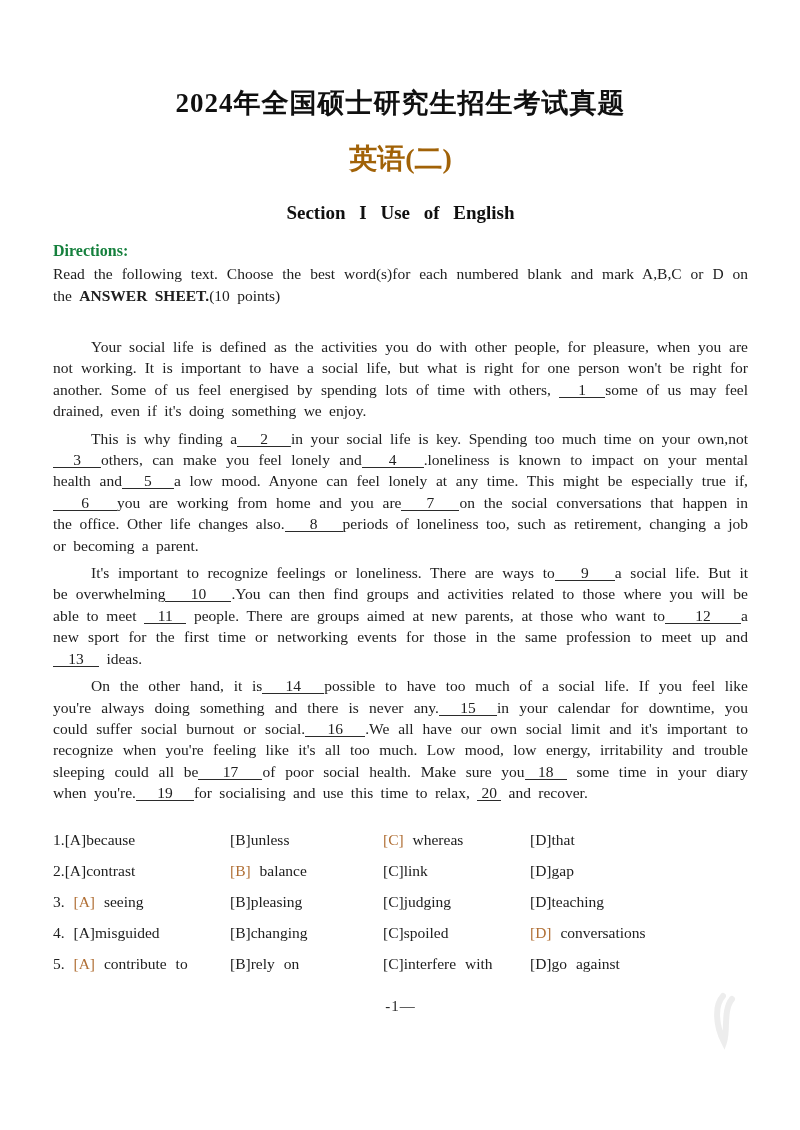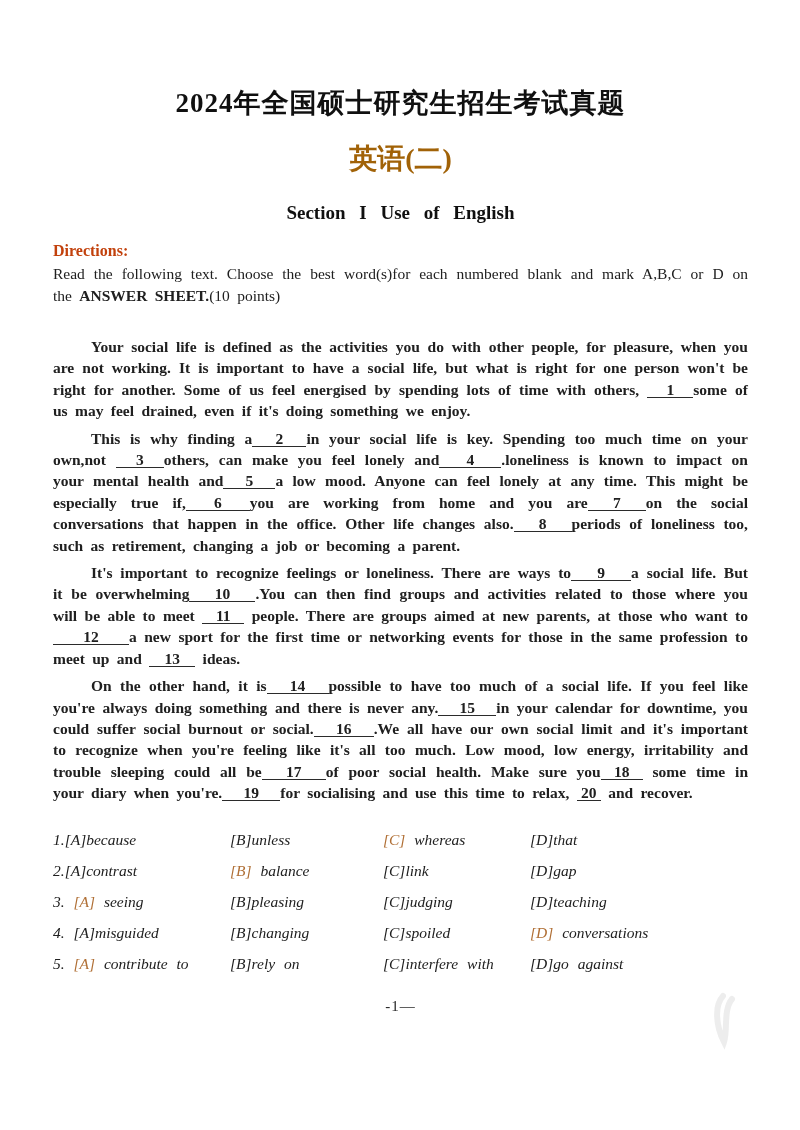--- a/index.html
+++ b/index.html
@@ -4,32 +4,32 @@
 <style>
   html,body{margin:0;padding:0;}
   body{
     width:800px;height:1130px;background:#ffffff;position:relative;overflow:hidden;
     font-family:"Liberation Serif","DejaVu Serif",serif;color:#202020;
   }
   .page{padding:0 52px 0 53px;margin-top:40px;}
   .title{margin:86px 0 0;text-align:center;font-size:27px;font-weight:700;letter-spacing:1px;line-height:34px;color:#101010;}
   .subtitle{margin:21px 0 0;text-align:center;font-size:28px;font-weight:700;line-height:36px;color:#a16207;}
   .section{margin:25px 0 0;text-align:center;font-size:19px;font-weight:700;word-spacing:9px;line-height:22px;color:#101010;}
-  .dirlabel{margin-top:17px;font-size:16px;font-weight:700;line-height:20px;color:#c2410c;}
+  .dirlabel{margin-top:17px;font-size:16px;font-weight:700;line-height:20px;color:#15803d;}
   .dirtext{margin:2px 0 0;font-size:15.5px;line-height:22px;text-align:justify;word-spacing:3.5px;}
   .dirtext .b{font-weight:700;}
-  .body-par{margin:6px 0 0;font-size:15.5px;line-height:21.4px;text-align:justify;text-indent:38px;word-spacing:3.5px;font-weight:bold;}
+  .body-par{margin:6px 0 0;font-size:15.5px;line-height:21.4px;text-align:justify;text-indent:38px;word-spacing:3.5px;}
   .passage .body-par:first-child{margin-top:29px;}
   .blank{
     display:inline-block;text-indent:0;text-align:center;word-spacing:0;
     border-bottom:1.4px solid #2b2b2b;line-height:15px;padding:0 1px;
   }
   .opts{margin-top:26px;font-size:15.5px;}
   .opt-row{display:grid;grid-template-columns:177px 153px 147px 1fr;line-height:20px;margin-bottom:11px;}
-  .opt-cell{white-space:pre-wrap;word-spacing:5px;font-style:italic;}
+  .opt-cell{white-space:pre-wrap;word-spacing:5px;}
   .hl{color:#b06f35;}
   .footer{margin-top:24px;text-align:center;font-size:15px;letter-spacing:1px;color:#262626;}
   .smudge{position:absolute;left:693px;top:990px;opacity:.5;}
 </style>
 </head>
 <body>
 
 <div class="page">
 
   <h1 class="title">2024年全国硕士研究生招生考试真题</h1>

